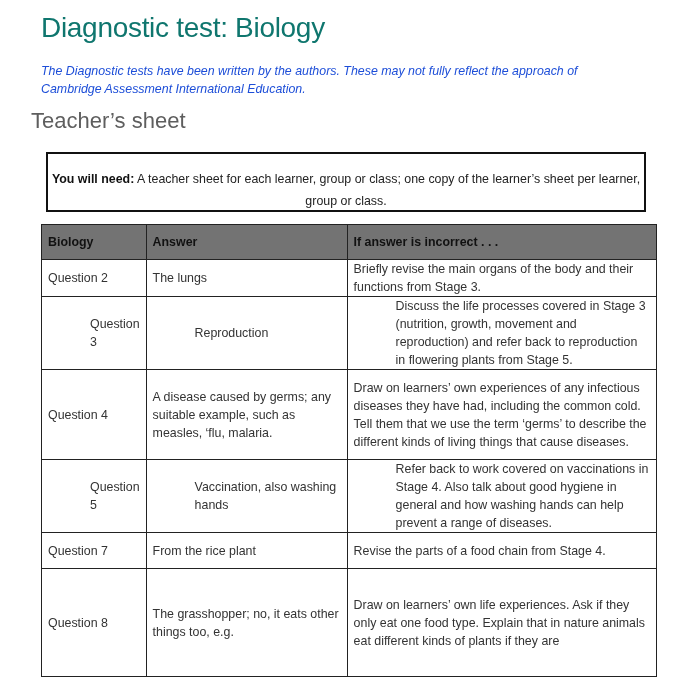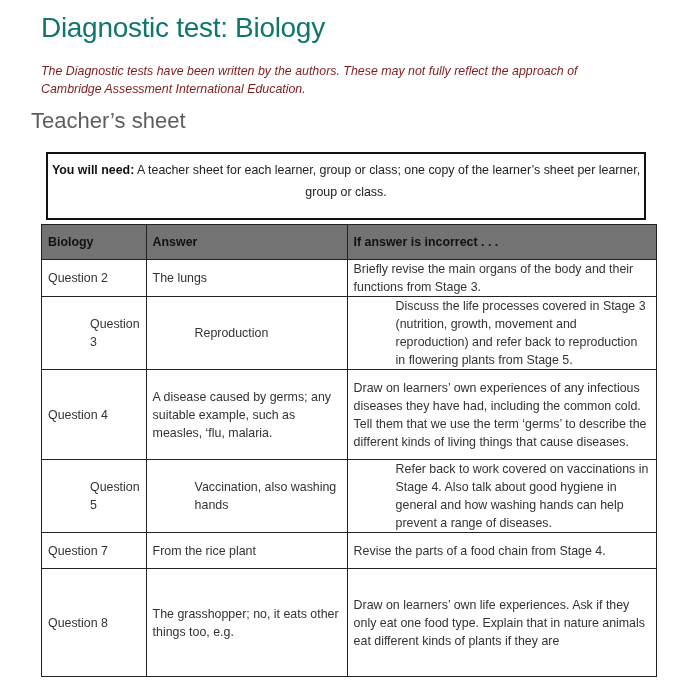--- a/index.html
+++ b/index.html
@@ -1,25 +1,25 @@
 <!DOCTYPE html>
 <html><head>
 <meta charset="utf-8">
 <style>
   html, body { margin:0; padding:0; background:#ffffff; }
   body { width:698px; height:698px; overflow:hidden; position:relative;
          font-family:"Liberation Sans", "DejaVu Sans", sans-serif; color:#1a1a1a; }
   .title { position:absolute; left:41px; top:12px; font-size:28px; color:#0f766e;
            letter-spacing:-0.3px; white-space:nowrap; }
   .disclaimer { position:absolute; left:41px; top:62px; width:600px; font-size:12.4px;
-                font-style:italic; line-height:18px; color:#7f1d1d; }
+                font-style:italic; line-height:18px; color:#1d4ed8; }
   .subtitle { position:absolute; left:31px; top:108px; font-size:22px; color:#5e5e5e; white-space:nowrap; }
-  .need-box { position:absolute; left:46px; top:152px; width:600px; height:68px;
+  .need-box { position:absolute; left:46px; top:152px; width:600px; height:60px;
               border:2px solid #111; box-sizing:border-box; text-align:center;
-              font-size:12.4px; line-height:22px; padding-top:5px; color:#222; }
+              font-size:12.4px; line-height:22px; padding-top:14px; color:#222; }
   .need-box b { color:#111; }
   table.answers { position:absolute; left:41px; top:224px; border-collapse:collapse;
                   font-size:12.4px; color:#333; }
   table.answers td, table.answers th { border:1px solid #222; vertical-align:middle;
                   padding:0 6px; line-height:18px; text-align:left; }
   table.answers th { background:#737373; font-weight:bold; color:#111; height:34px; font-size:12.4px; }
   col.c1 { width:100px; } col.c2 { width:201px; } col.c3 { width:309px; }
   tr.h36 td { height:35px; } tr.h72 td { height:71px;padding-left:48px; } tr.h90 td { height:89px; }
   tr.h108 td { height:107px; }
 </style>

